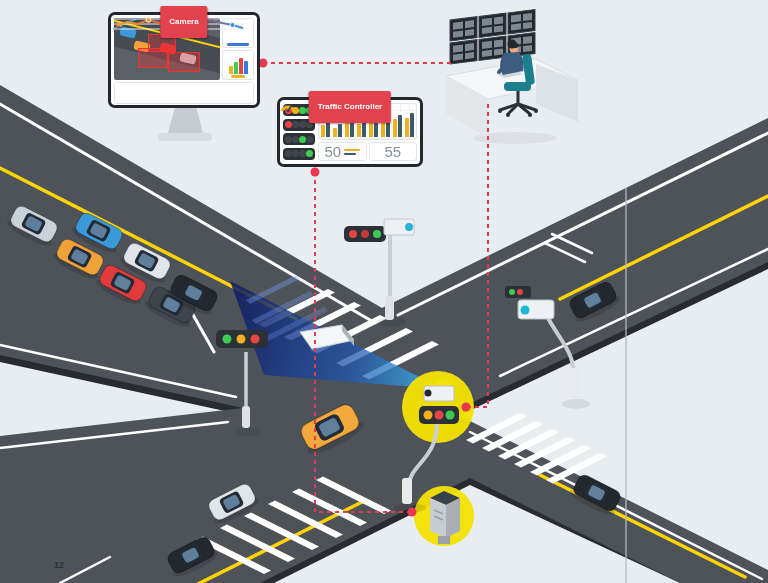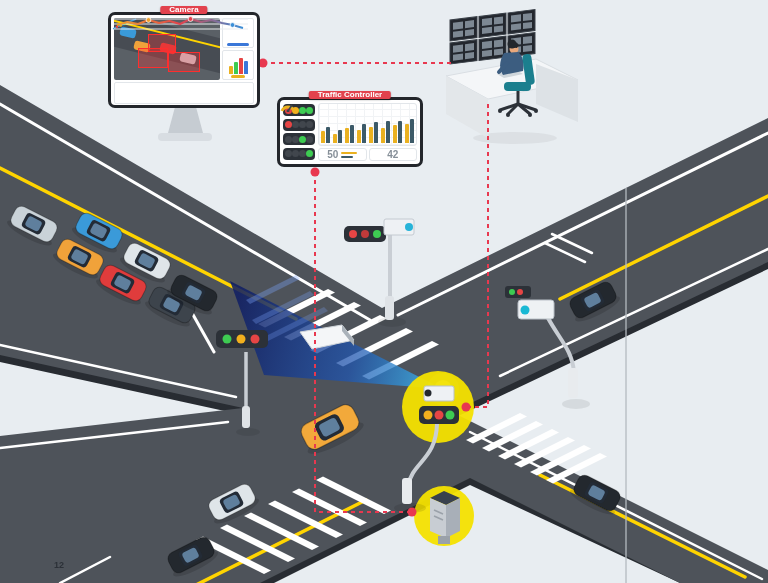--- a/index.html
+++ b/index.html
@@ -1,21 +1,21 @@
 <!DOCTYPE html>
 <html><head>
 <meta charset="utf-8">
 <style>
   html,body{margin:0;padding:0}
   .stage{position:relative;width:768px;height:583px;background:#e8edf1;overflow:hidden;
          font-family:"Liberation Sans",sans-serif}
   .stage svg{position:absolute;left:0;top:0}
   .panel{position:absolute;background:#fff;border:3px solid #23262b;border-radius:7px;box-sizing:border-box;padding:3px}
   .badge{position:absolute;left:50%;top:-9px;transform:translateX(-50%);background:#e2424d;color:#fff;
-         font-weight:bold;font-size:8px;line-height:1;padding:0 9px;border-radius:2px;white-space:nowrap;
+         font-weight:bold;font-size:8px;line-height:1;padding:12px 9px;border-radius:2px;white-space:nowrap;
          box-shadow:0 1px 2px rgba(0,0,0,.35);z-index:3}
   
   #camPanel{left:108px;top:12px;width:152px;height:96px}
   .cam-body{display:flex;gap:2px;height:62px}
   .cam-img{flex:1;position:relative;background:#5a6066;border-radius:2px;overflow:hidden}
   .cam-road{position:absolute;left:-10px;top:8px;width:130px;height:34px;background:#474c53;transform:rotate(14deg)}
   .cam-yellow{position:absolute;left:-8px;top:16px;width:130px;height:2px;background:#ffd400;transform:rotate(14deg)}
   .car-dot{position:absolute;width:16px;height:9px;border-radius:3px;transform:rotate(14deg)}
   .dbox{position:absolute;border:1px solid #ff2e2e;background:rgba(255,46,46,.30)}
   .cam-side{width:32px;display:flex;flex-direction:column;gap:2px}
@@ -31,21 +31,21 @@
   .tl-row{background:#2c3138;border-radius:4px;height:12px;display:flex;align-items:center;justify-content:space-around;padding:0 2px}
   .bulb{width:7px;height:7px;border-radius:50%}
   .tc-right{flex:1;display:flex;flex-direction:column;gap:2px}
   .tc-chart{height:38px;border:1px solid #e2e6ea;border-radius:3px;display:flex;align-items:flex-end;justify-content:center;gap:3px;padding:2px;
             background:repeating-linear-gradient(90deg,#f1f3f5 0 1px,transparent 1px 9px),
                        repeating-linear-gradient(0deg,#f1f3f5 0 1px,transparent 1px 7px)}
   .pair{display:flex;align-items:flex-end;gap:1px}
   .pair span{width:4px;border-radius:1px 1px 0 0}
   .tc-metrics{flex:1;display:flex;gap:2px}
   .metric{flex:1;border:1px solid #e2e6ea;border-radius:3px;display:flex;align-items:center;justify-content:center;gap:3px}
-  .metric .val{font-size:10px;font-weight:bold;color:#868f98}
+  .metric .val{font-size:15px;font-weight:normal;color:#868f98}
   .mlines i{display:block;height:2px;border-radius:1px}
   .mlines i.a{width:16px;background:#eab120;margin-bottom:2px}
   .mlines i.b{width:12px;background:#3c5a68}
   #pageNum{position:absolute;left:54px;top:560px;font-size:9px;font-weight:bold;color:#2c3138}
 </style>
 </head>
 <body>
 
 <div class="stage">
 
@@ -467,21 +467,21 @@
           </div>
       <div class="tc-metrics">
         <div class="metric">
           <span class="val">50</span>
           <span class="mlines">
                 <i class="a"></i>
                 <i class="b"></i>
               </span>
         </div>
         <div class="metric">
-          <span class="val">42</span>
+          <span class="val">55</span>
           <svg width="16" height="12" viewBox="0 0 16 12">
             <path d="M2,11 A6.5,6.5 0 0 1 14,11" fill="none" stroke="#eab120" stroke-width="3"></path>
             <line x1="8" y1="11" x2="12" y2="5" stroke="#3c434b" stroke-width="1.6"></line>
             <circle cx="8" cy="11" r="1.4" fill="#3c434b"></circle>
           </svg>
         </div>
       </div>
     </div>
   </div>
 </div>

